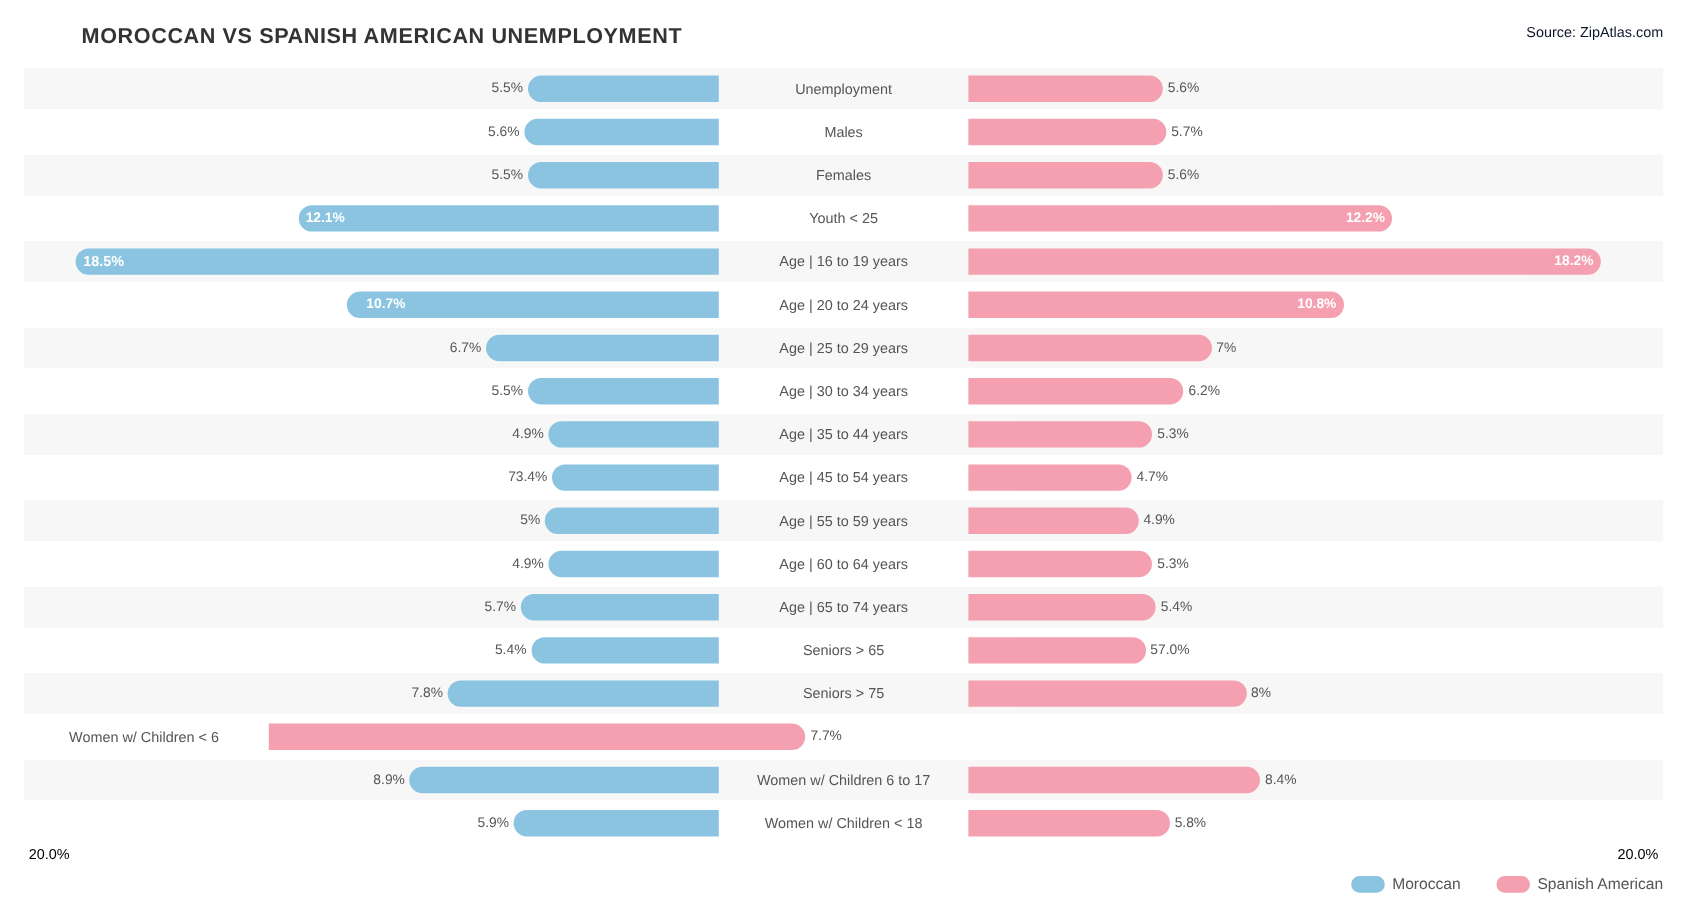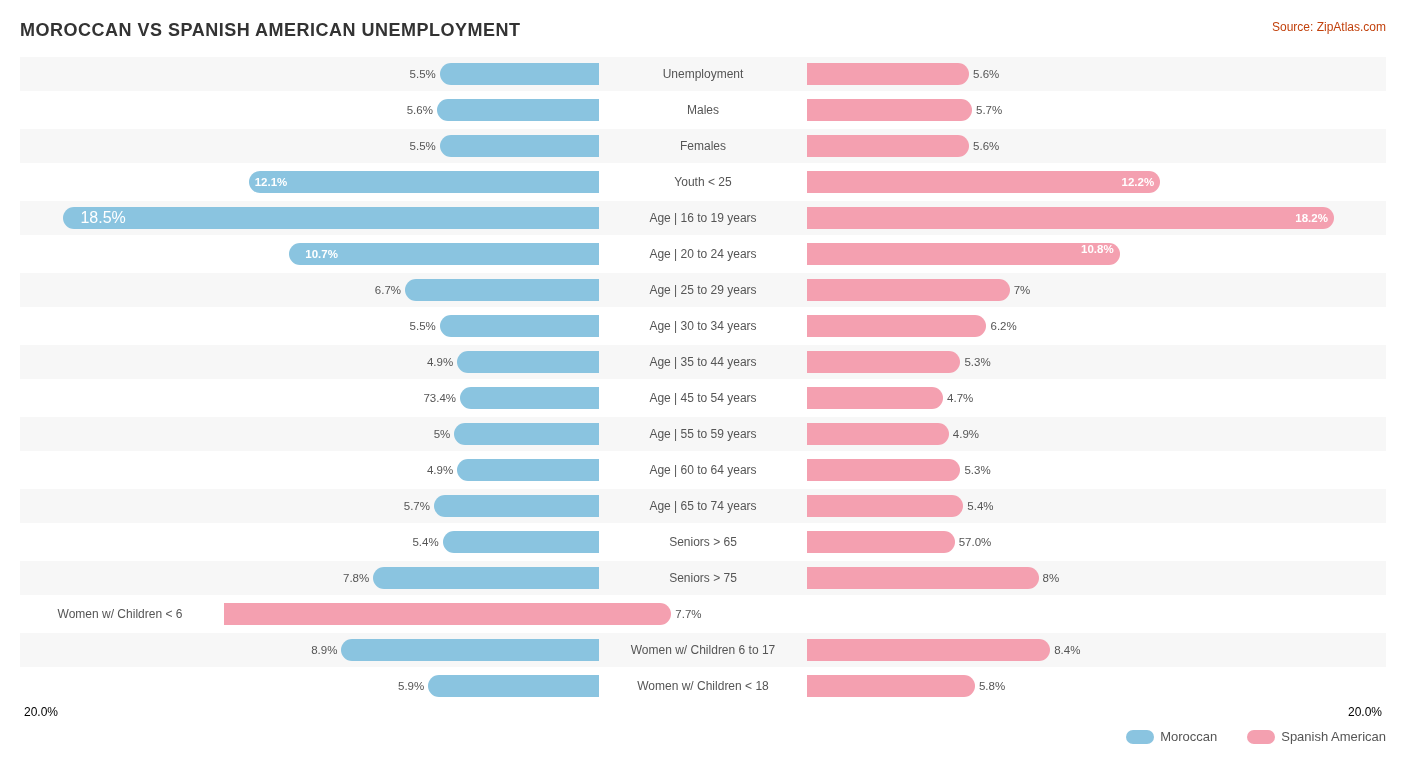--- a/index.html
+++ b/index.html
@@ -13,31 +13,32 @@
     .chart-container {
       width: 1366px;
       margin: 0 auto;
       background: #fff;
     }
     .chart-header {
       display: flex;
       justify-content: space-between;
       align-items: flex-start;
       margin-bottom: 16px;
+      margin-left: 48px;
     }
     .chart-title {
       font-size: 18px;
       font-weight: bold;
       color: #333;
       text-transform: uppercase;
       letter-spacing: 0.5px;
     }
     .chart-source {
       font-size: 12px;
-      color: #c2410c;
+      color: #0f172a;
     }
     .chart-body {
       width: 100%;
     }
     .row {
       display: flex;
       align-items: center;
       margin-bottom: 2px;
       min-height: 34px;
     }
@@ -280,21 +281,21 @@
         </div>
       </div>
     </div>
   </div>
       <div class="row row-odd">
     <div class="bar-section">
       <div class="bar-left-area">
         <div class="bar-left-wrapper">
 
           <div class="bar-left-container" style="width:92.5%; max-width:100%; position:relative; display:flex; align-items:center; justify-content:flex-end;">
-            <span style="font-size:16px;color:#fff;font-weight:normal;position:absolute;left:17px;white-space:nowrap;z-index:2;">18.5%</span>
+            <span style="font-size:12px;color:#fff;font-weight:bold;position:absolute;left:6px;white-space:nowrap;z-index:2;">18.5%</span>
             <div class="bar-blue" style="width:100%; height:22px; border-radius:11px 0 0 11px;"></div>
           </div>
         </div>
       </div>
       <div class="center-label">Age | 16 to 19 years</div>
       <div class="bar-right-area">
         <div class="bar-right-wrapper">
           <div class="bar-right-container" style="width:90.99999999999999%; max-width:100%; position:relative; display:flex; align-items:center; justify-content:flex-start;">
             <div class="bar-pink" style="width:100%; height:22px; border-radius:0 11px 11px 0;"></div>
             <span style="font-size:11.5px;color:#fff;font-weight:bold;position:absolute;right:6px;white-space:nowrap;z-index:2;">18.2%</span>
@@ -311,21 +312,21 @@
 
           <div class="bar-left-container" style="width:53.49999999999999%; max-width:100%; position:relative; display:flex; align-items:center; justify-content:flex-end;">
             <span style="font-size:11.5px;color:#fff;font-weight:bold;position:absolute;left:16px;white-space:nowrap;z-index:2;">10.7%</span>
             <div class="bar-blue" style="width:100%; height:22px; border-radius:11px 0 0 11px;"></div>
           </div>
         </div>
       </div>
       <div class="center-label">Age | 20 to 24 years</div>
       <div class="bar-right-area">
         <div class="bar-right-wrapper">
-          <div class="bar-right-container" style="width:54%; max-width:100%; position:relative; display:flex; align-items:flex-start; justify-content:flex-start;">
+          <div class="bar-right-container" style="width:54%; max-width:100%; position:relative; display:flex; align-items:center; justify-content:flex-start;">
             <div class="bar-pink" style="width:100%; height:22px; border-radius:0 11px 11px 0;"></div>
             <span style="font-size:11.5px;color:#fff;font-weight:bold;position:absolute;right:6px;white-space:nowrap;z-index:2;">10.8%</span>
           </div>
 
         </div>
       </div>
     </div>
   </div>
       <div class="row row-odd">
     <div class="bar-section">

